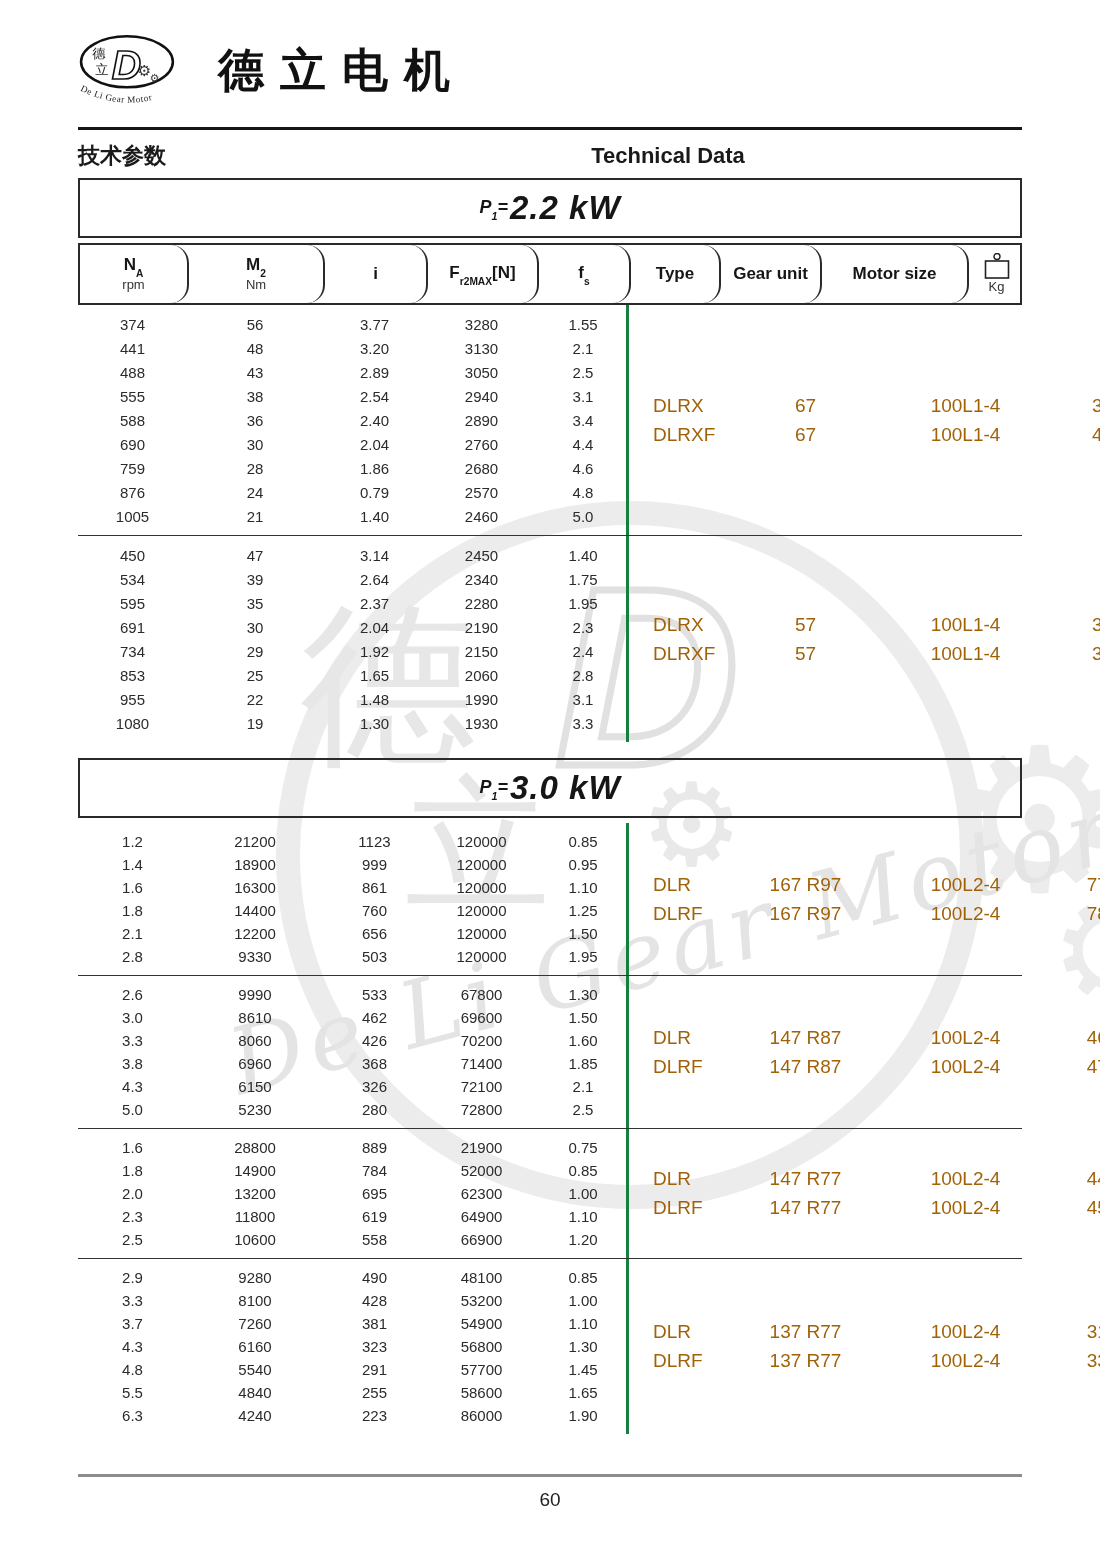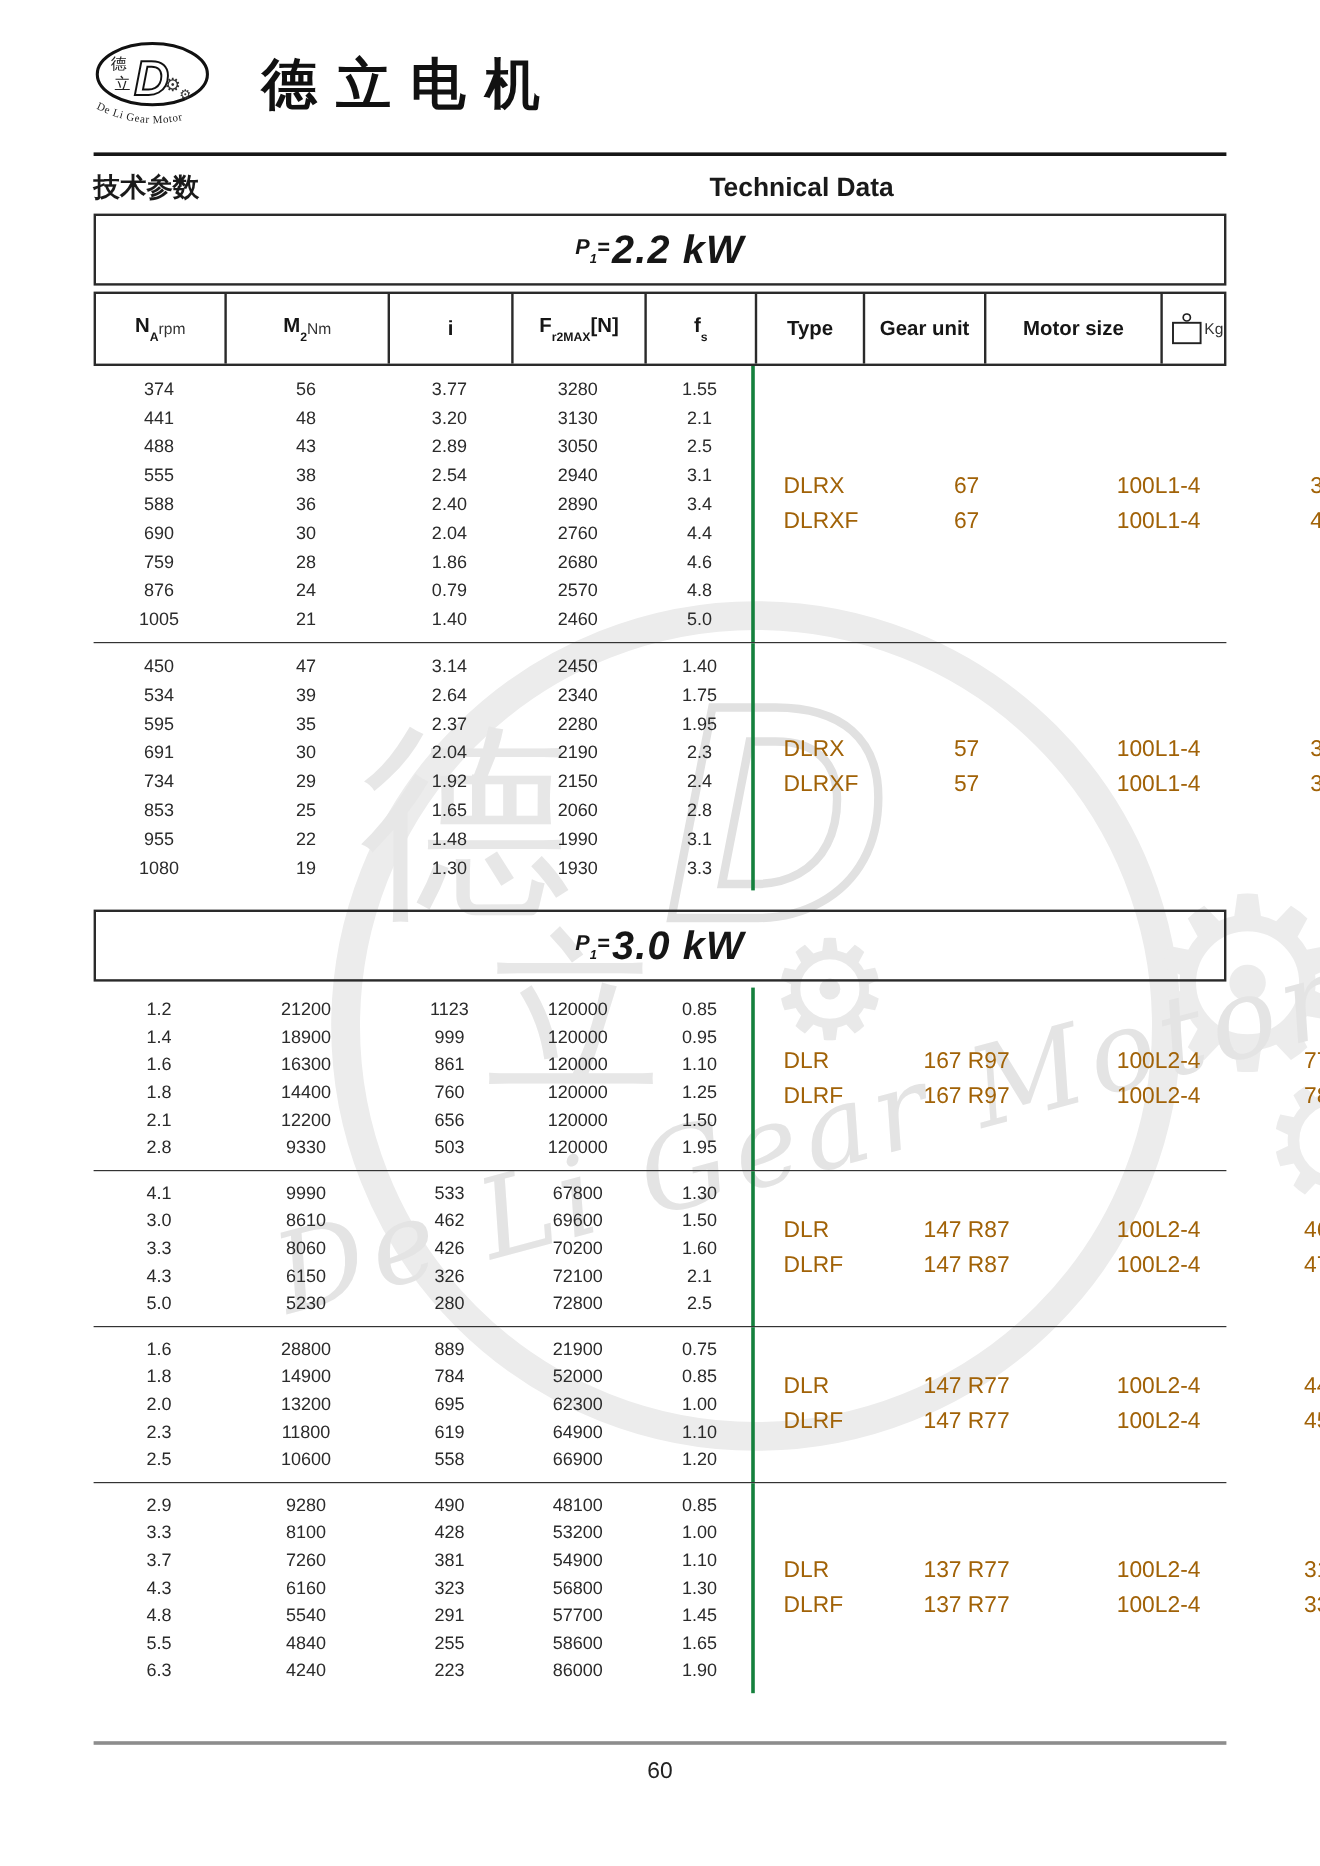--- a/index.html
+++ b/index.html
@@ -20,21 +20,21 @@
   
   .kw-box{height:60px;border:2px solid #2a2a2a;display:flex;align-items:center;justify-content:center;box-sizing:border-box;}
   .kw-p{font-size:18px;font-weight:bold;font-style:italic;color:#161616;}
   .kw-p sub{font-size:11px;}
   .kw-val{font-size:33px;font-weight:bold;font-style:italic;color:#161616;letter-spacing:1px;margin-left:2px;}
 
   
   .colheads{margin-top:5px;border:2px solid #2a2a2a;display:grid;
             grid-template-columns:109px 136px 103px 111px 92px 90px 101px 147px 55px;
             height:58px;box-sizing:content-box;}
-  .ch{border-right:2px solid #2a2a2a;display:flex;flex-direction:row;align-items:center;justify-content:center;line-height:1.15;}
+  .ch{border-right:2px solid #2a2a2a;display:flex;flex-direction:column;align-items:center;justify-content:center;line-height:1.15;border-radius:18px;}
   .ch:last-child{border-right:none;}
   .ch .main{font-size:17px;font-weight:bold;color:#161616;}
   .ch .unit{font-size:13px;color:#333;}
   sub.s{font-size:0.6em;position:relative;top:0.25em;letter-spacing:0;}
 
   
   .sect{display:flex;}
   .rows{width:551px;border-right:3px solid #15803d;padding:7px 0;box-sizing:border-box;}
   .row{display:grid;grid-template-columns:109px 136px 103px 111px 92px;height:24px;align-items:center;}
   .t2 .row{height:23px;}
@@ -352,41 +352,48 @@
             <span class="ic">100L2-4</span>
             <span class="ic">780</span>
           </div>
         </div>
       </div>
       <div class="sep"></div>
 
       <div class="sect t2">
         <div class="rows">
             <div class="row">
-            <span class="c">4.1</span>
+            <span class="c">2.6</span>
             <span class="c">9990</span>
             <span class="c">533</span>
             <span class="c">67800</span>
             <span class="c">1.30</span>
           </div>
             <div class="row">
             <span class="c">3.0</span>
             <span class="c">8610</span>
             <span class="c">462</span>
             <span class="c">69600</span>
             <span class="c">1.50</span>
           </div>
             <div class="row">
             <span class="c">3.3</span>
             <span class="c">8060</span>
             <span class="c">426</span>
             <span class="c">70200</span>
             <span class="c">1.60</span>
           </div>
             <div class="row">
+            <span class="c">3.8</span>
+            <span class="c">6960</span>
+            <span class="c">368</span>
+            <span class="c">71400</span>
+            <span class="c">1.85</span>
+          </div>
+            <div class="row">
             <span class="c">4.3</span>
             <span class="c">6150</span>
             <span class="c">326</span>
             <span class="c">72100</span>
             <span class="c">2.1</span>
           </div>
             <div class="row">
             <span class="c">5.0</span>
             <span class="c">5230</span>
             <span class="c">280</span>

